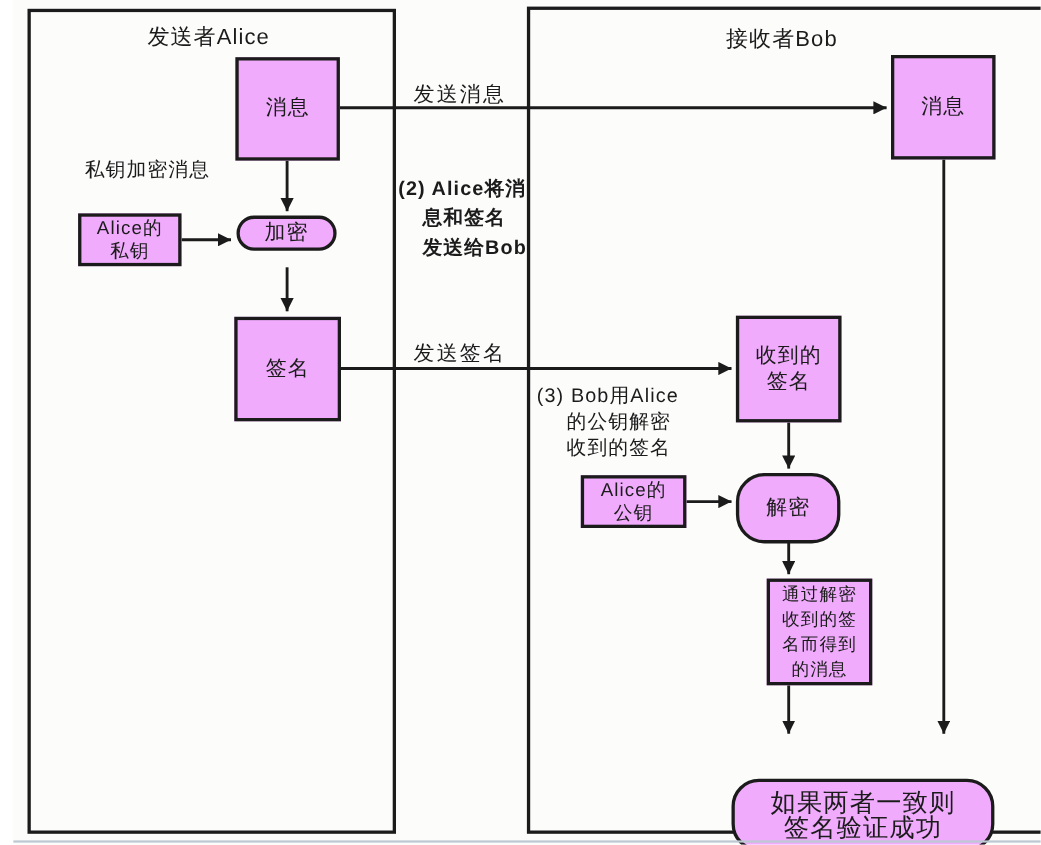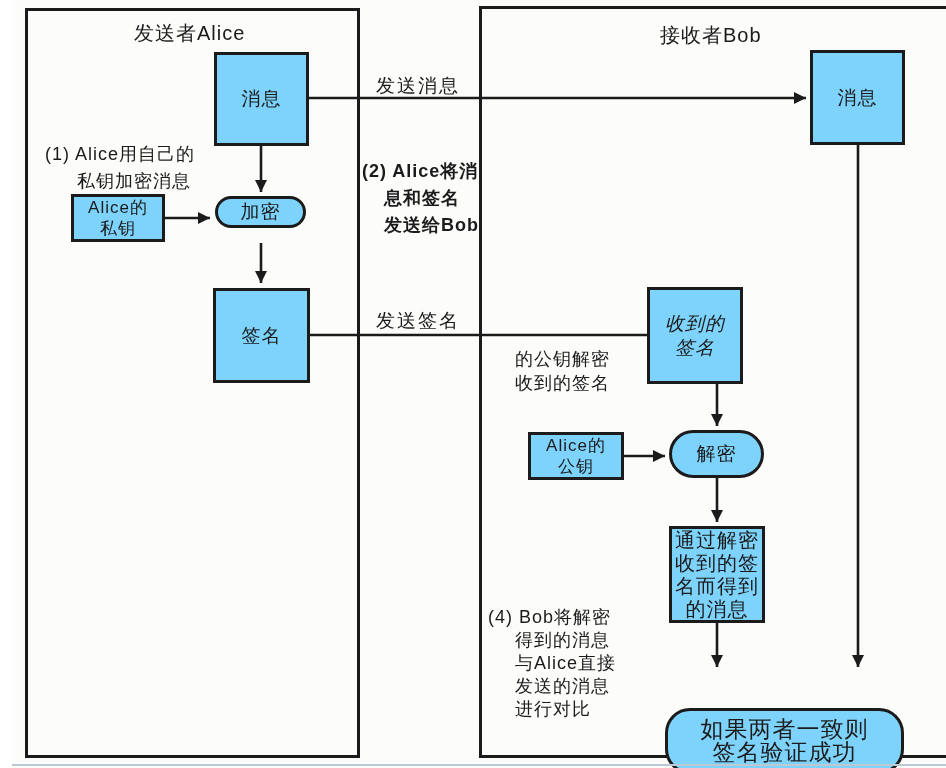--- a/index.html
+++ b/index.html
@@ -22,21 +22,21 @@
   .panel-title{
     position:absolute;
     font-size:20px;
     letter-spacing:1px;
     white-space:nowrap;
     z-index:4;
   }
   .node{
     position:absolute;
     border:3px solid #1b1b1b;
-    background:#7dd3fc;
+    background:#f0abfc;
     display:flex;
     flex-direction:column;
     align-items:center;
     justify-content:center;
     text-align:center;
     font-size:19px;
     line-height:24px;
     letter-spacing:1px;
     z-index:3;
     box-sizing:border-box;
@@ -105,21 +105,20 @@
   <div class="panel-title" style="left:122px;top:20px;">发送者Alice</div>
 
   <div class="panel" style="left:467px;top:6px;width:470px;height:746px;"></div>
   <div class="panel-title" style="left:648px;top:22px;">接收者Bob</div>
 
   <div class="node" style="left:202px;top:52px;width:95px;height:94px;">
     <span>消息</span>
   </div>
 
   <div class="note n1" style="left:33px;top:141px;">
-    <span class="ln">(1) Alice用自己的</span>
     <span class="ln ind">私钥加密消息</span>
   </div>
 
   <div class="node" style="left:59px;top:194px;width:94px;height:48px;font-size:17px;line-height:21px;">
     <span>Alice的</span>
     <span>私钥</span>
   </div>
 
   <div class="node stadium" style="left:203px;top:196px;width:91px;height:32px;">
     <span>加密</span>
@@ -136,53 +135,47 @@
     <span class="ln ind">息和签名</span>
     <span class="ln ind">发送给Bob</span>
   </div>
 
   <div class="flow-label" style="left:364px;top:308px;">发送签名</div>
 
   <div class="node" style="left:798px;top:50px;width:95px;height:95px;">
     <span>消息</span>
   </div>
 
-  <div class="node" style="left:635px;top:287px;width:96px;height:97px;font-style:italic;">
+  <div class="node" style="left:657px;top:287px;width:96px;height:97px;">
     <span>收到的</span>
     <span>签名</span>
   </div>
 
   <div class="note n3" style="left:476px;top:347px;">
+    <span class="ln">(3) Bob用Alice</span>
     <span class="ln ind">的公钥解密</span>
     <span class="ln ind">收到的签名</span>
   </div>
 
   <div class="node" style="left:516px;top:432px;width:96px;height:48px;font-size:17px;line-height:21px;">
     <span>Alice的</span>
     <span>公钥</span>
   </div>
 
-  <div class="node stadium" style="left:657px;top:430px;width:95px;height:48px;">
+  <div class="node stadium" style="left:657px;top:430px;width:95px;height:64px;">
     <span>解密</span>
   </div>
 
-  <div class="node" style="left:657px;top:526px;width:96px;height:97px;font-size:20px;line-height:23px;">
+  <div class="node" style="left:685px;top:526px;width:96px;height:97px;font-size:16px;line-height:23px;">
     <span>通过解密</span>
     <span>收到的签</span>
     <span>名而得到</span>
     <span>的消息</span>
   </div>
 
-  <div class="note n4" style="left:476px;top:606px;">
-    <span class="ln">(4) Bob将解密</span>
-    <span class="ln ind">得到的消息</span>
-    <span class="ln ind">与Alice直接</span>
-    <span class="ln ind">发送的消息</span>
-    <span class="ln ind">进行对比</span>
-  </div>
 
   <div class="node stadium" style="left:653px;top:708px;width:239px;height:66px;font-size:23px;line-height:23px;border-radius:25px;">
     <span>如果两者一致则</span>
     <span>签名验证成功</span>
   </div>
 
   <div class="scan-edge"></div>
 </div>
 
 </body></html>

